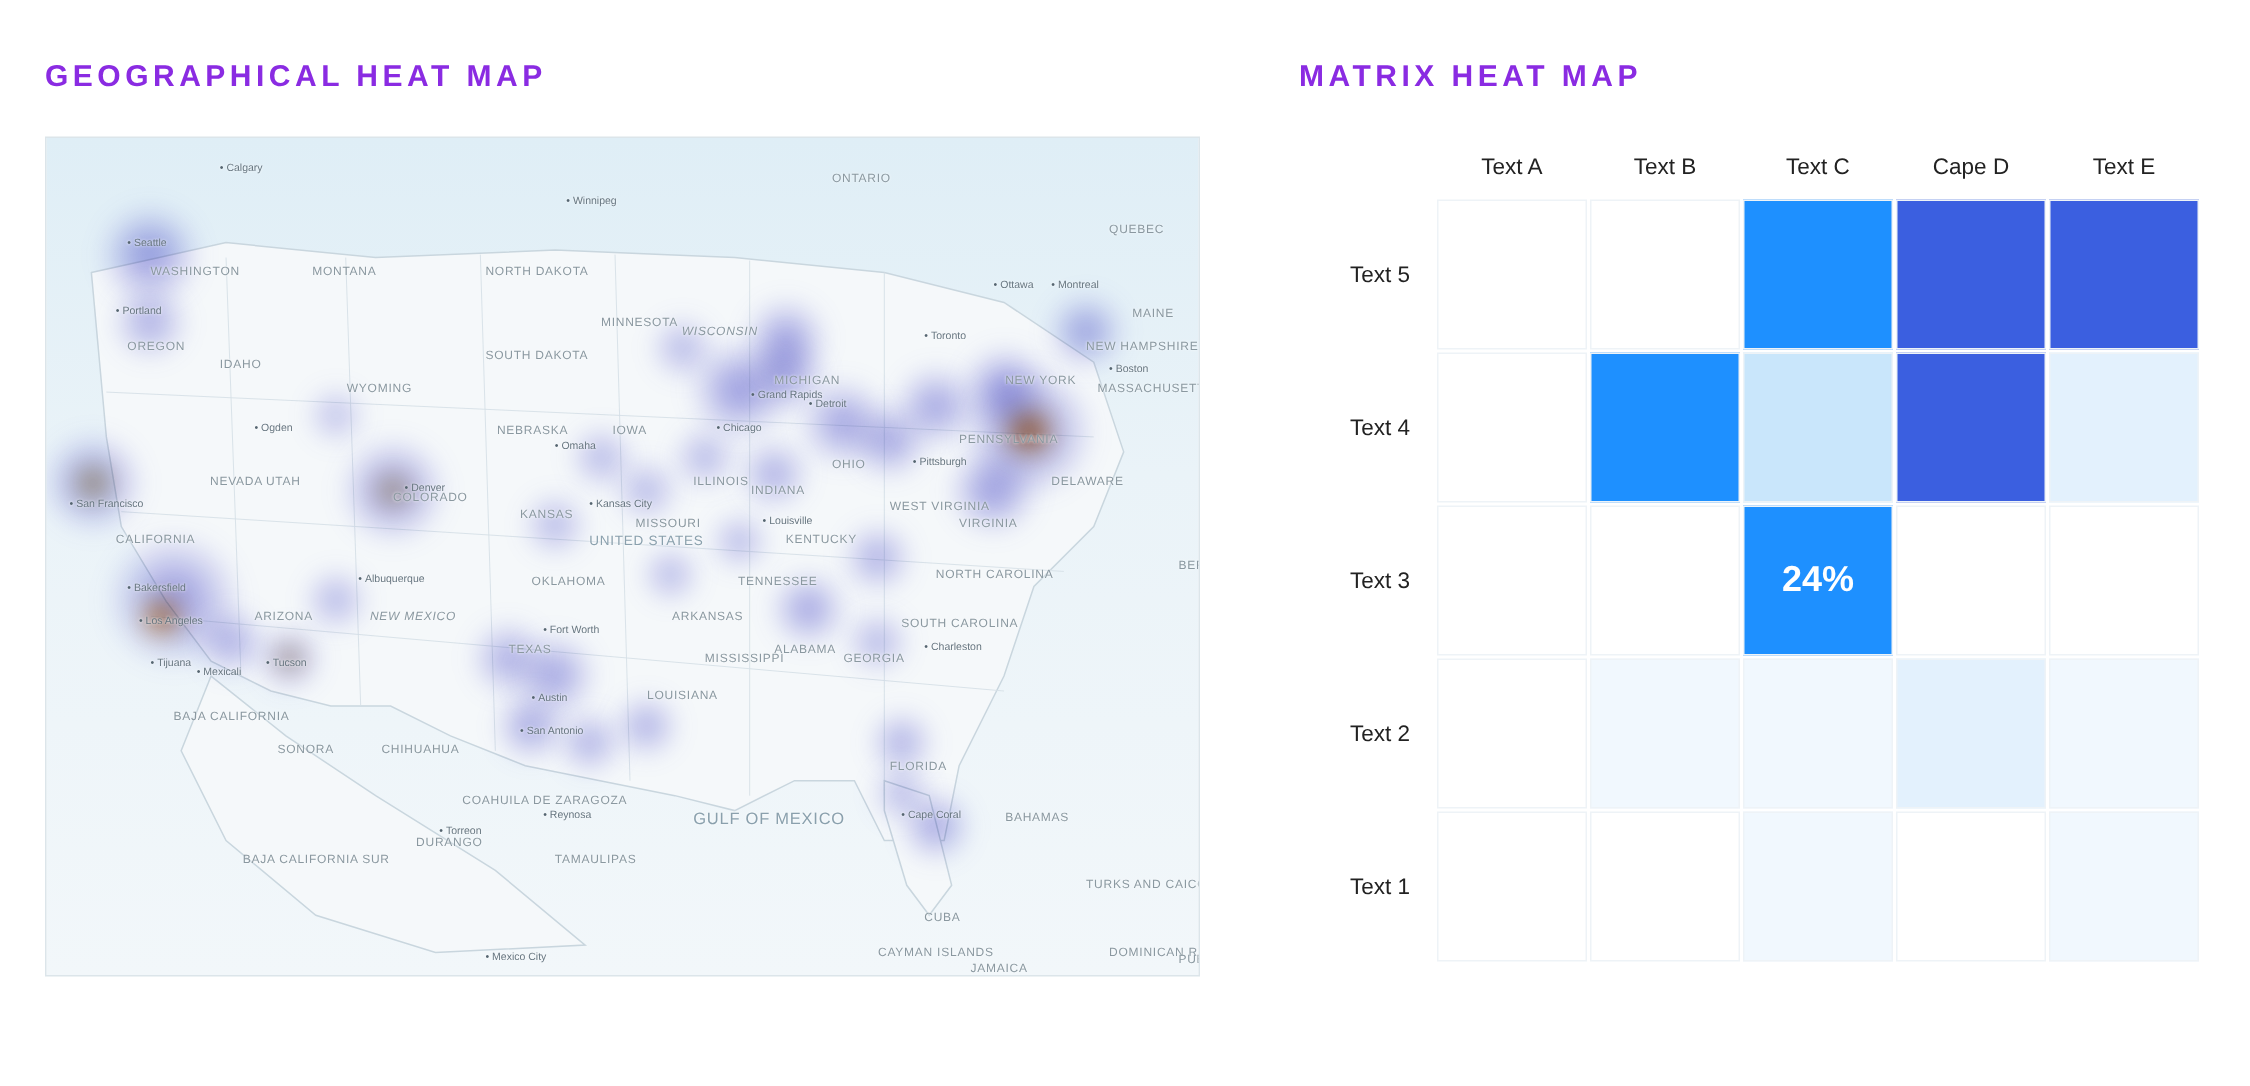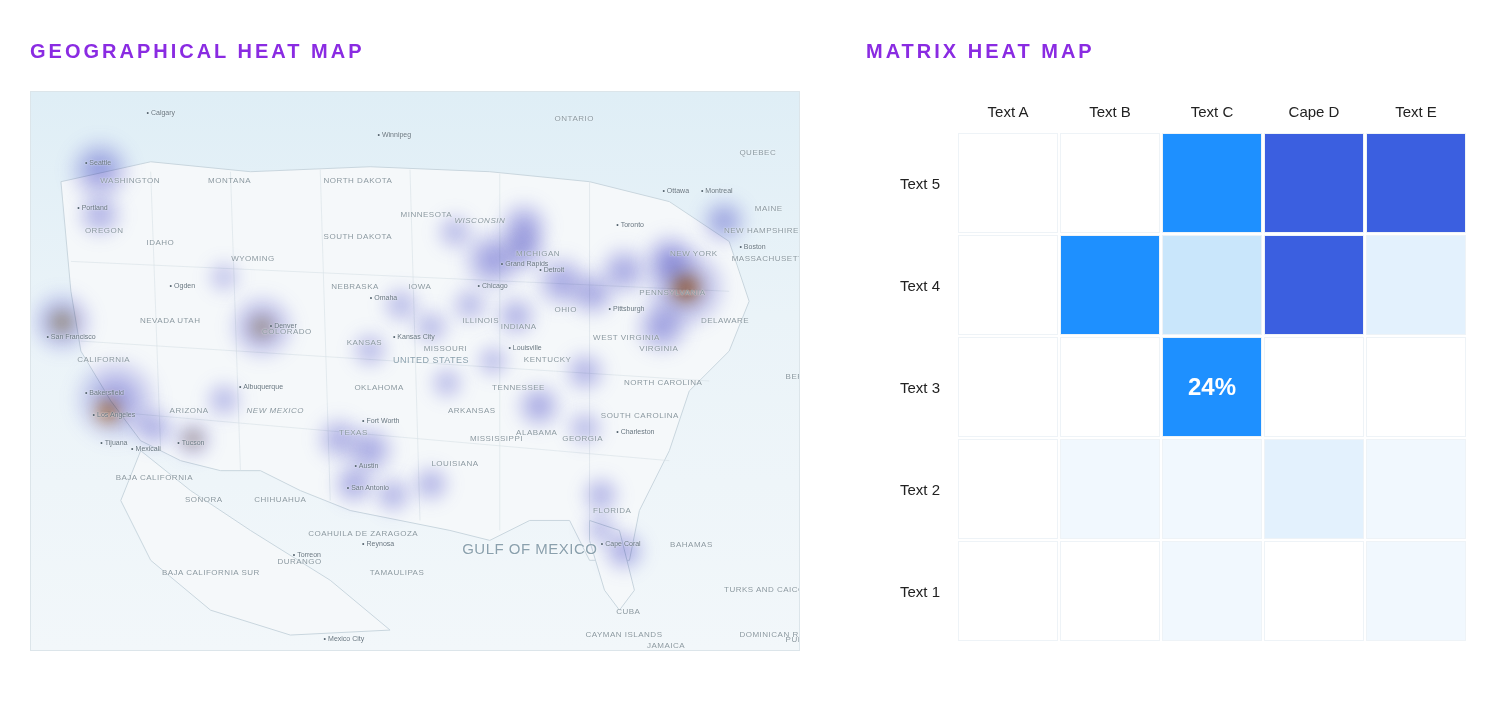--- a/index.html
+++ b/index.html
@@ -238,21 +238,21 @@
         <span class="map-label city" style="left: 100.1px; top: 352.8px;">Mexicali</span>
         <span class="map-label region" style="left: 154px; top: 403.2px;">SONORA</span>
         <span class="map-label region" style="left: 223.3px; top: 403.2px;">CHIHUAHUA</span>
         <span class="map-label region" style="left: 277.2px; top: 436.8px;">COAHUILA DE ZARAGOZA</span>
         <span class="map-label region" style="left: 338.8px; top: 476px;">TAMAULIPAS</span>
         <span class="map-label city" style="left: 331.1px; top: 448px;">Reynosa</span>
         <span class="map-label region" style="left: 246.4px; top: 464.8px;">DURANGO</span>
         <span class="map-label city" style="left: 261.8px; top: 459.2px;">Torreon</span>
         <span class="map-label region" style="left: 130.9px; top: 476px;">BAJA CALIFORNIA SUR</span>
         <span class="map-label city" style="left: 292.6px; top: 543.2px;">Mexico City</span>
-        <span class="map-label region" style="left: 431.2px; top: 448px; font-style: normal; color: rgb(138, 160, 173); font-size: 15px;">Gulf of Mexico</span>
+        <span class="map-label region" style="left: 431.2px; top: 448px; font-style: normal; color: rgb(138, 160, 173); font-size: 11px;">Gulf of Mexico</span>
         <span class="map-label region" style="left: 361.9px; top: 263.2px; font-style: normal; color: rgb(138, 160, 173); font-size: 9px;">United States</span>
         <span class="map-label region" style="left: 639.1px; top: 448px;">Bahamas</span>
         <span class="map-label region" style="left: 585.2px; top: 515.2px;">Cuba</span>
         <span class="map-label region" style="left: 616px; top: 548.8px;">Jamaica</span>
         <span class="map-label region" style="left: 554.4px; top: 537.6px;">Cayman Islands</span>
         <span class="map-label region" style="left: 708.4px; top: 537.6px;">Dominican Republic</span>
         <span class="map-label region" style="left: 754.6px; top: 543.2px;">Puerto Rico</span>
         <span class="map-label region" style="left: 693px; top: 492.8px;">Turks and Caicos Islands</span>
         <span class="map-label region" style="left: 754.6px; top: 280px;">Bermuda</span>
       </div>

